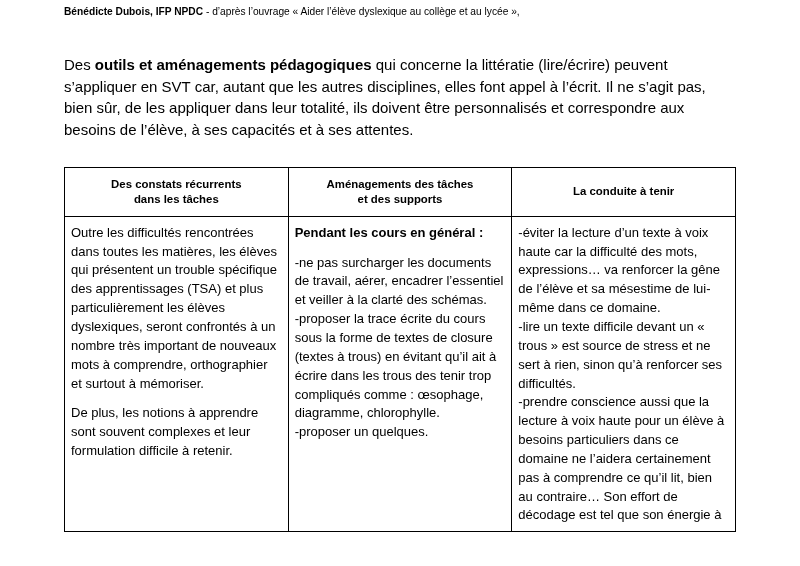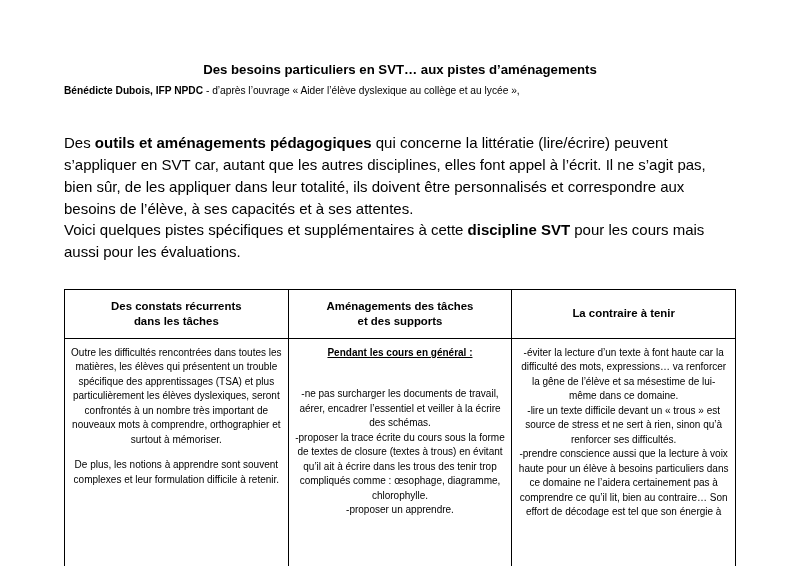--- a/index.html
+++ b/index.html
@@ -59,86 +59,82 @@
   table.main th {
     height: 40px;
     font-size: 11.4px;
     font-weight: bold;
     text-align: center;
     vertical-align: middle;
     padding: 4px 4px;
     line-height: 1.3;
   }
   table.main td {
-    font-size: 10px;
+    font-size: 13px;
     line-height: 1.45;
     padding: 7px 6px 6px 6px;
     height: 233px;
-    text-align: center;
   }
   td.col1 { width: 31%; }
   td.col2 { width: 34%; }
   td.col3 { width: 35%; }
   td p { margin: 0; }
   td .spacer { height: 11px; }
   .cell-heading {
     font-weight: bold;
-    text-decoration: underline;
-    margin-bottom: 16px;
+    margin-bottom: 0;
   }
   .cell-pad-top { padding-top: 20px; }
 </style>
 </head>
 <body>
 
 <div class="page">
 
-  <div class="doc-title">Des besoins particuliers en SVT… aux pistes d’aménagements</div>
 
   <div class="subtitle-block">
     <div class="subtitle-line1"><span class="b">Bénédicte Dubois, IFP NPDC</span><span> - d’après l’ouvrage « Aider l’élève dyslexique au collège et au lycée »,</span></div>
   </div>
 
   <div class="intro">
     <p><span>Des </span><b>outils et aménagements pédagogiques</b><span> qui concerne la littératie (lire/écrire) peuvent s’appliquer en SVT car, autant que les autres disciplines, elles font appel à l’écrit. Il ne s’agit pas, bien sûr, de les appliquer dans leur totalité, ils doivent être personnalisés et correspondre aux besoins de l’élève, à ses capacités et à ses attentes.</span></p>
-    <p><span>Voici quelques pistes spécifiques et supplémentaires à cette </span><b>discipline SVT</b><span> pour les cours mais aussi pour les évaluations.</span></p>
   </div>
 
   <table class="main">
     <thead>
       <tr>
         <th>
           <div>Des constats récurrents</div>
           <div>dans les tâches</div>
         </th>
         <th>
           <div>Aménagements des tâches</div>
           <div>et des supports</div>
         </th>
         <th>
-          <div>La contraire à tenir</div>
+          <div>La conduite à tenir</div>
         </th>
       </tr>
     </thead>
     <tbody>
       <tr>
         <td class="col1 cell-pad-top">
           <p>Outre les difficultés rencontrées dans toutes les matières, les élèves qui présentent un trouble spécifique des apprentissages (TSA) et plus particulièrement les élèves dyslexiques, seront confrontés à un nombre très important de nouveaux mots à comprendre, orthographier et surtout à mémoriser.</p>
           <div class="spacer"></div>
           <p>De plus, les notions à apprendre sont souvent complexes et leur formulation difficile à retenir.</p>
         </td>
         <td class="col2">
           <p class="cell-heading">Pendant les cours en général :</p>
           <div class="spacer"></div>
-          <p>-ne pas surcharger les documents de travail, aérer, encadrer l’essentiel et veiller à la écrire des schémas.</p>
+          <p>-ne pas surcharger les documents de travail, aérer, encadrer l’essentiel et veiller à la clarté des schémas.</p>
           <p>-proposer la trace écrite du cours sous la forme de textes de closure (textes à trous) en évitant qu’il ait à écrire dans les trous des tenir trop compliqués comme : œsophage, diagramme, chlorophylle.</p>
-          <p>-proposer un apprendre.</p>
+          <p>-proposer un quelques.</p>
         </td>
         <td class="col3">
-          <p>-éviter la lecture d’un texte à font haute car la difficulté des mots, expressions… va renforcer la gêne de l’élève et sa mésestime de lui-même dans ce domaine.</p>
+          <p>-éviter la lecture d’un texte à voix haute car la difficulté des mots, expressions… va renforcer la gêne de l’élève et sa mésestime de lui-même dans ce domaine.</p>
           <p>-lire un texte difficile devant un « trous » est source de stress et ne sert à rien, sinon qu’à renforcer ses difficultés.</p>
           <p>-prendre conscience aussi que la lecture à voix haute pour un élève à besoins particuliers dans ce domaine ne l’aidera certainement pas à comprendre ce qu’il lit, bien au contraire… Son effort de décodage est tel que son énergie à</p>
         </td>
       </tr>
     </tbody>
   </table>
 
 </div>
 
 </body></html>

